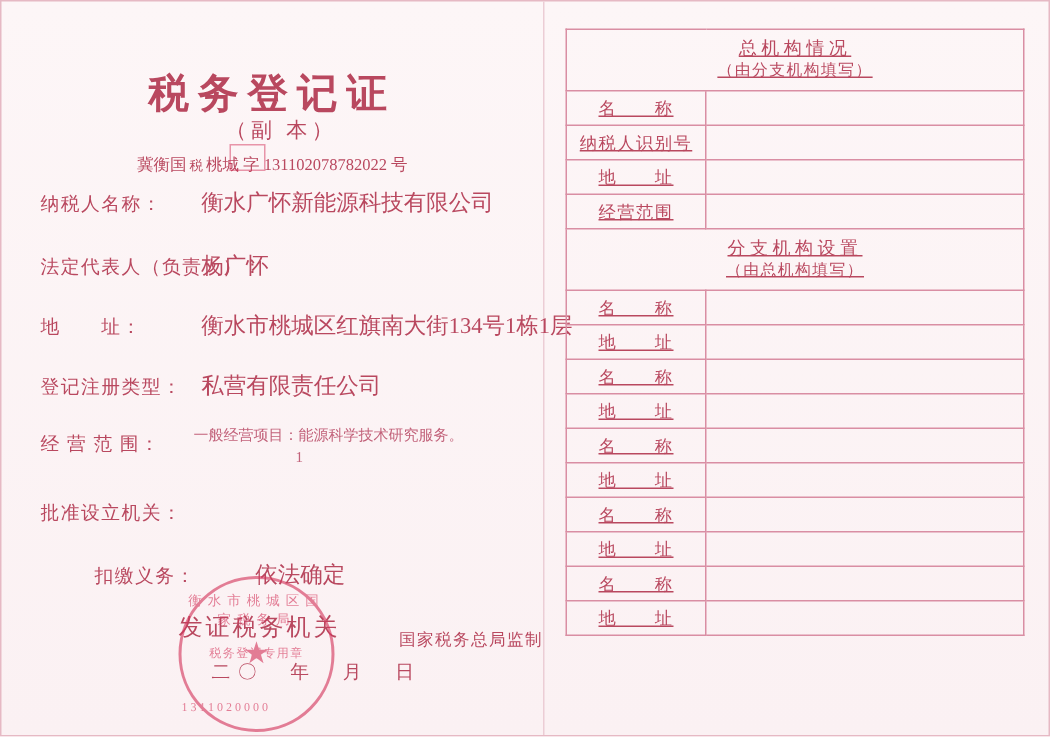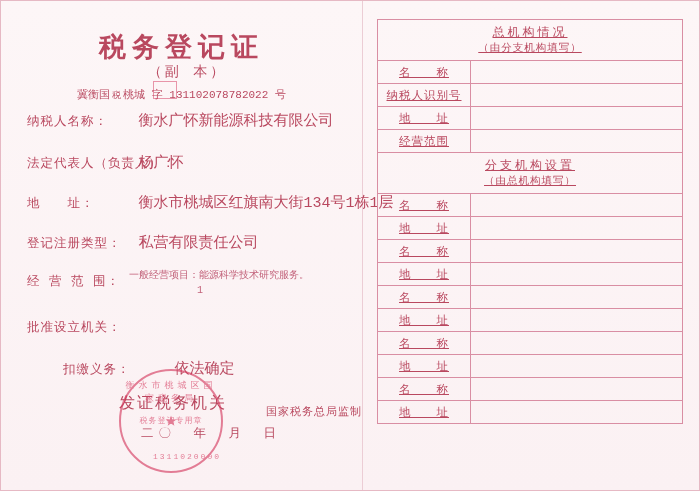--- a/index.html
+++ b/index.html
@@ -26,21 +26,21 @@
   }
   .center-fold{
     position:absolute;
     left:361px;top:0;bottom:0;
     width:1px;
     background:#eccdd5;
   }
   
   .left{
     position:absolute;
-    left:0;top:0;width:361px;height:436px;font-family:Liberation Mono, monospace;
+    left:0;top:15px;width:361px;height:436px;
   }
   .title{
     position:absolute;
     left:0;right:0;top:28px;
     text-align:center;
     font-size:27px;
     letter-spacing:6px;
     font-weight:bold;
     color:#b9485f;
   }
@@ -143,21 +143,21 @@
   .seal .arc{
     position:absolute;
     left:0;right:0;top:8px;
     text-align:center;
     font-size:9px;
     letter-spacing:4px;
   }
   .seal .bot{
     position:absolute;
     left:0;right:0;bottom:10px;
-    text-align:right;
+    text-align:left;
     font-size:8px;
     letter-spacing:2px;
   }
   .seal .mid{
     position:absolute;
     left:0;right:0;top:44px;
     text-align:center;
     font-size:8px;
     letter-spacing:1px;
   }

